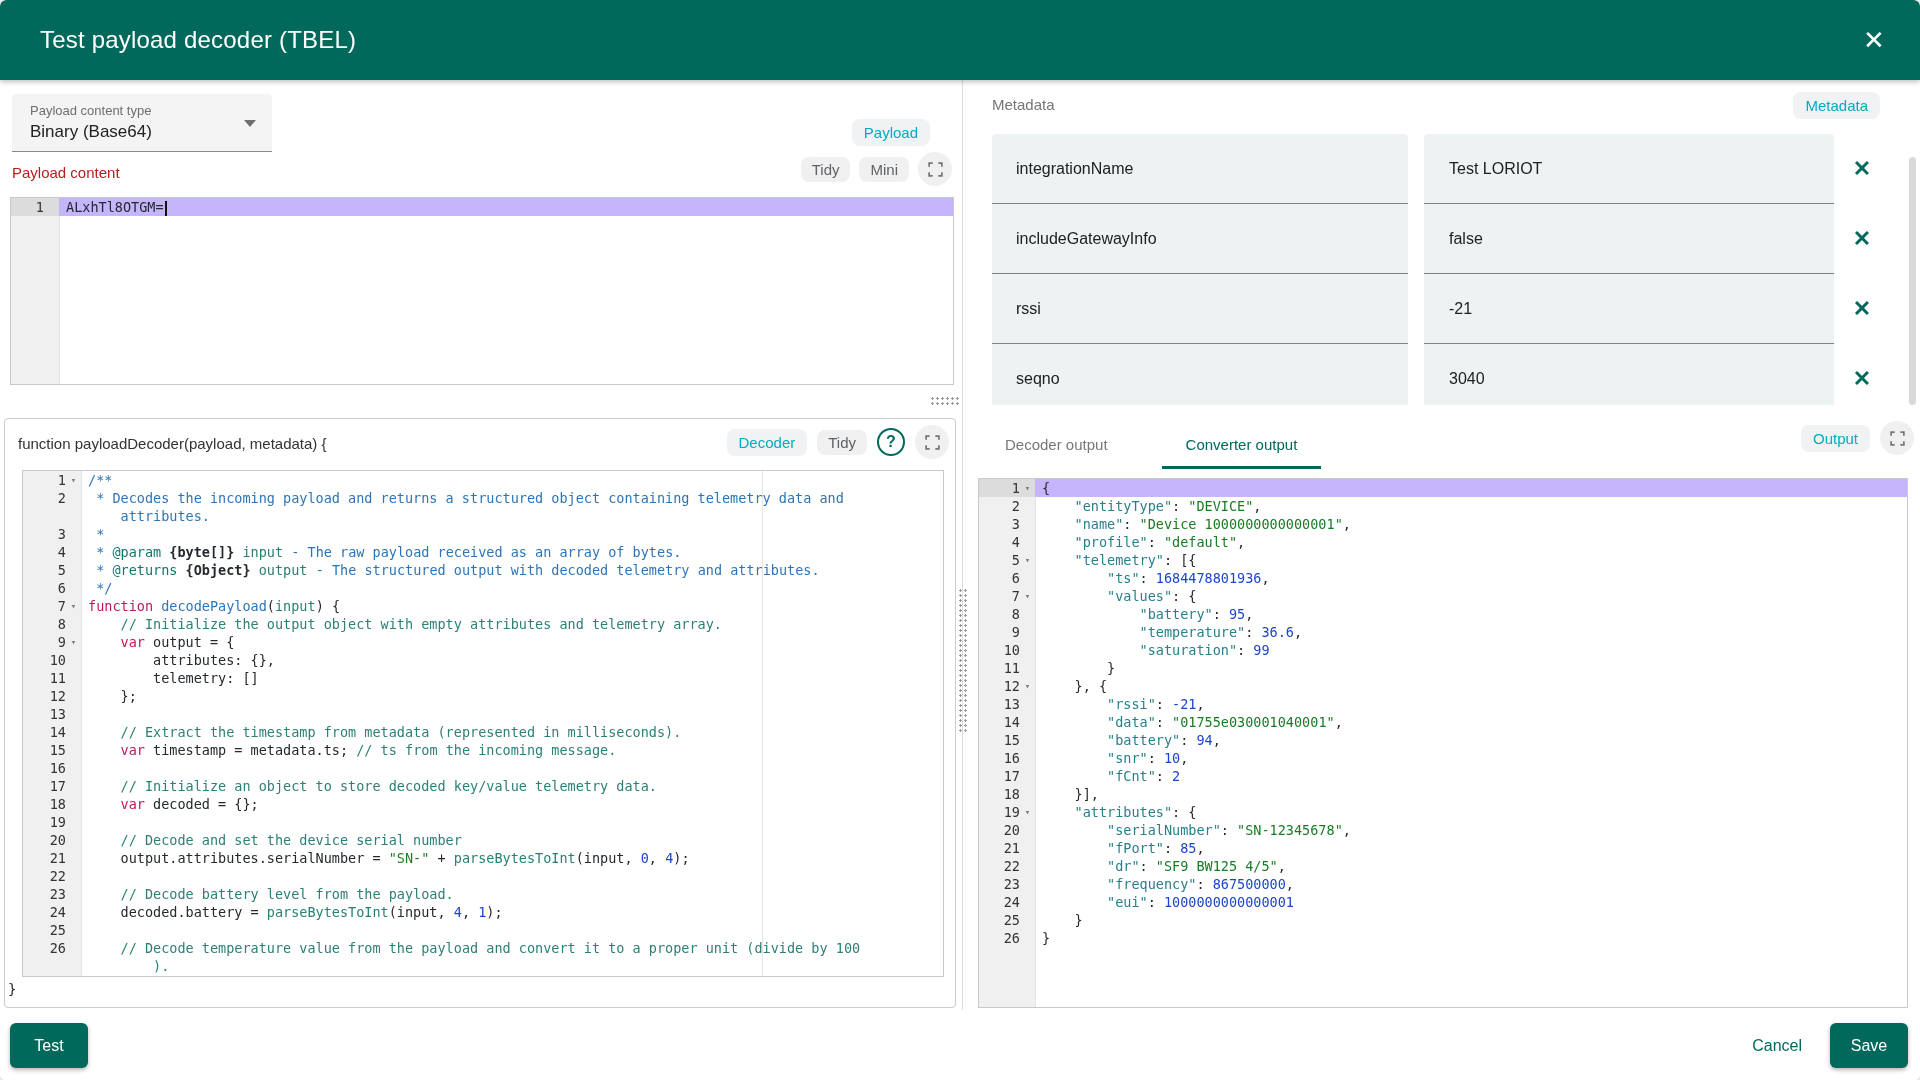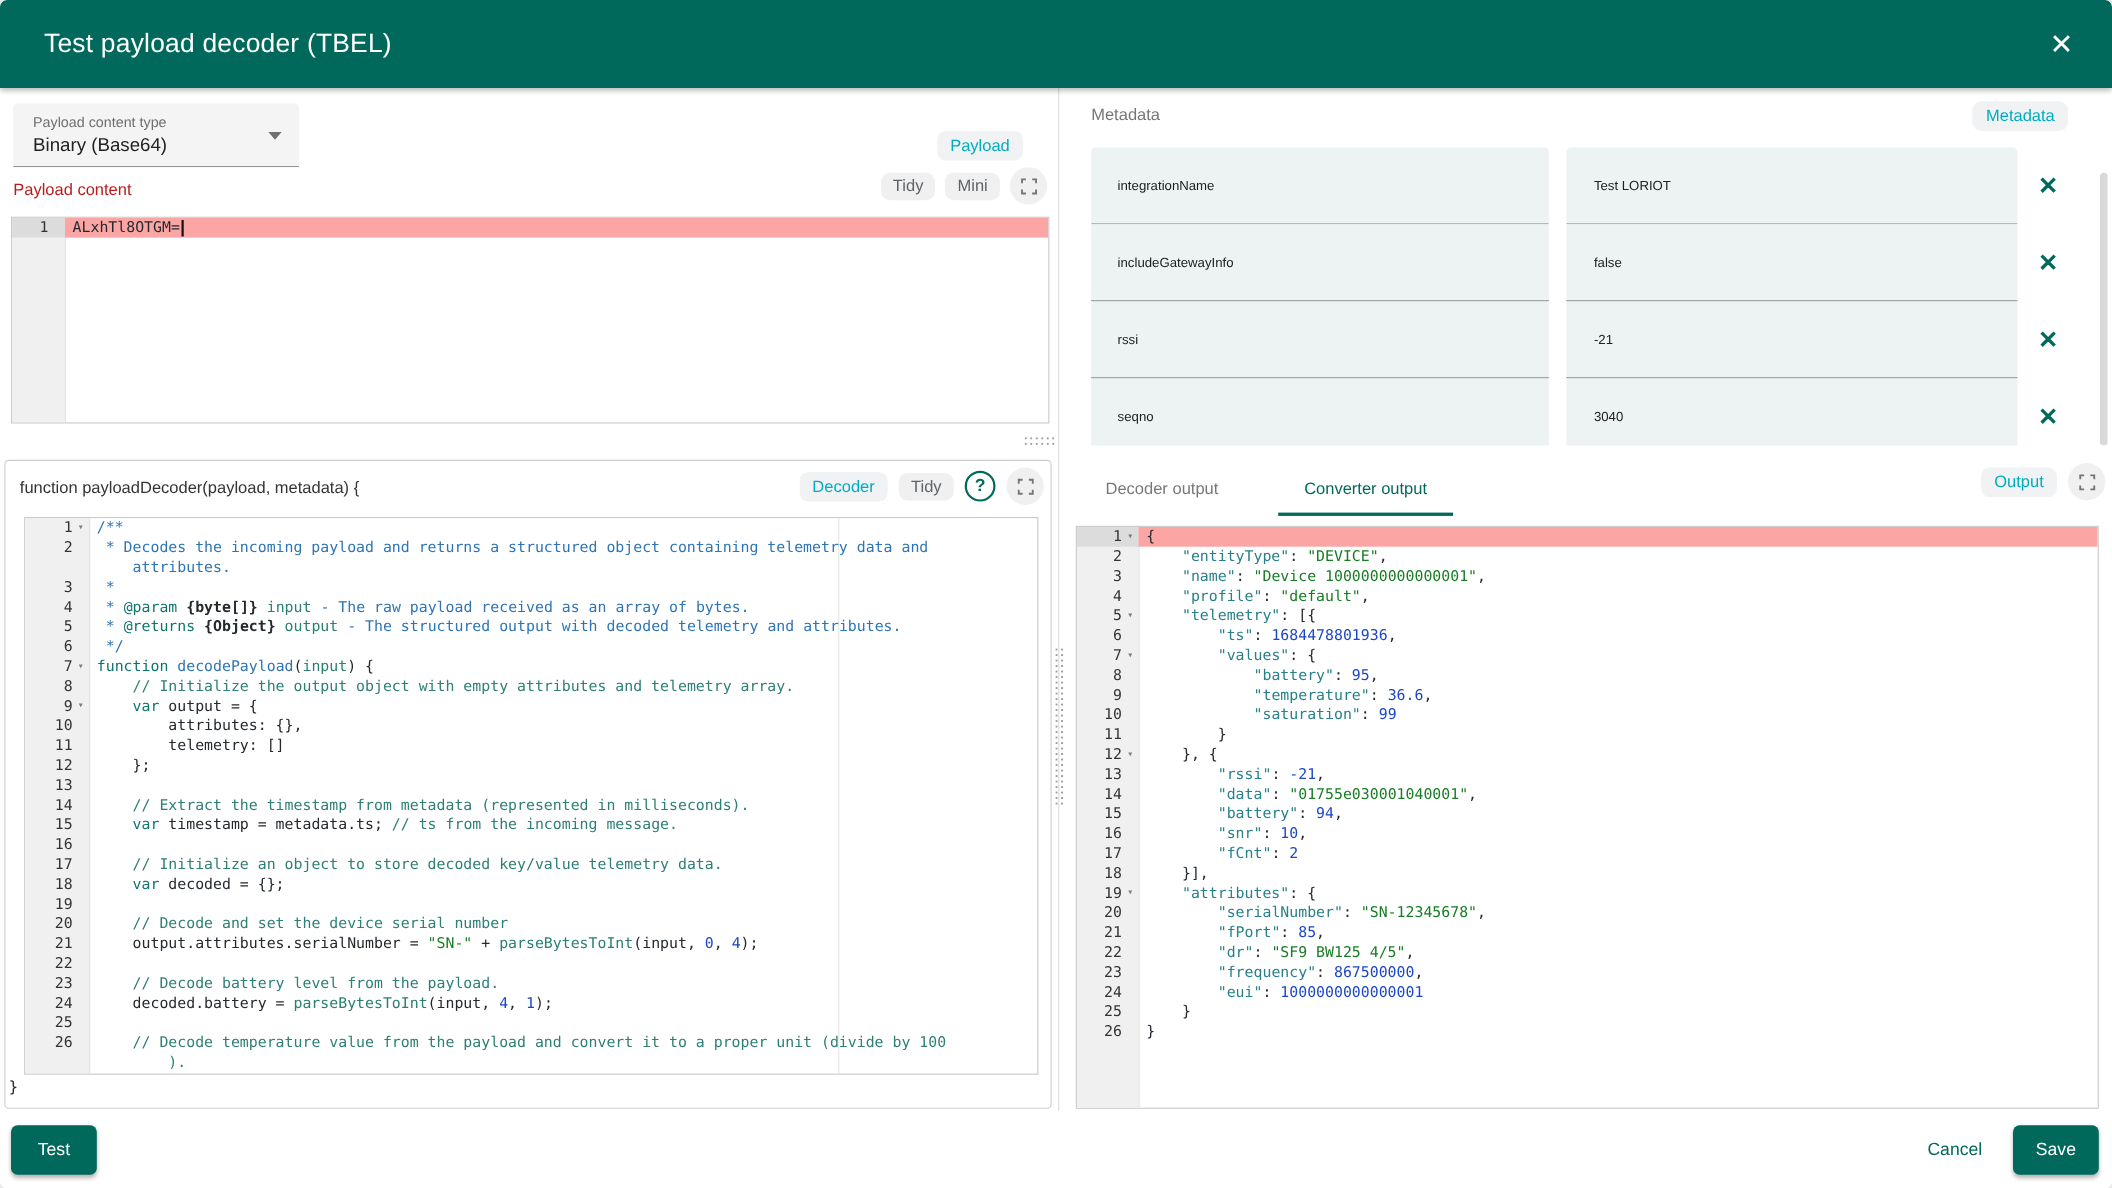--- a/index.html
+++ b/index.html
@@ -52,25 +52,25 @@
   .editor { position:absolute; border:1px solid #C9C9C9; background:#fff; overflow:hidden;
     font-family:"DejaVu Sans Mono", monospace; font-size:13.5px; line-height:18px; }
   .editor::before { content:''; position:absolute; left:0; top:0; bottom:0; width:var(--gw); background:#F0F0F0;
     border-right:1px solid #E4E4E4; }
   .ed-row { position:relative; display:flex; min-height:18px; }
   .ed-gutter { width:var(--gw); flex:none; display:flex; justify-content:flex-end; align-items:center;
     color:#333; z-index:1; }
   .ln { text-align:right; }
   .fold { width:15px; font-size:9px; color:#7D7D7D; text-align:center; }
   .ed-code { white-space:pre; padding-left:7px; flex:1; color:#24292E; z-index:1; }
-  .ed-row.active .ed-code { background:#fca5a5; }
+  .ed-row.active .ed-code { background:#c4b5fd; }
   .ed-row.active .ed-gutter { background:#DCDCDC; }
   .cursor { display:inline-block; width:2px; height:15px; background:#111; vertical-align:middle; margin-left:1px; }
   .tk-pl  { color:#24292E; }
-  .tk-kw  { color:#0f766e;text-align:center; }
+  .tk-kw  { color:#be185d;text-align:center; }
   .tk-fn  { color:#2E75B6; }
   .tk-fn2 { color:#2A8073; }
   .tk-prm { color:#2A8073; }
   .tk-cmt { color:#2E8077; }
   .tk-doc { color:#2E75B6; }
   .tk-tag { color:#0f766e; }
   .tk-typ { color:#24292E; font-weight:bold; }
   .tk-str { color:#1A7F24; }
   .tk-num { color:#1C46C8; }
   .tk-key { color:#27808A; }
@@ -86,21 +86,21 @@
   .decoder-editor::after { content:''; position:absolute; top:0; bottom:0; left:739px; width:1px; background:#E5E5E5; }
   .closing-brace { position:absolute; left:3px; top:562px; font-family:"DejaVu Sans Mono", monospace;
     font-size:14px; color:#24292E; }
   
   .metadata-section { height:325px; position:relative; overflow:hidden; }
   .md-label { position:absolute; left:29px; top:16px; font-size:15px; color:#757575; }
   .md-badge { position:absolute; right:40px; top:12px; }
   .md-rows { position:absolute; left:29px; top:54px; right:30px; }
   .md-row { display:flex; height:70px; }
   .md-key, .md-val { background:#EDF2F2; border-bottom:1px solid #828282; display:flex; align-items:center;
-    font-size:12px; color:#212121; }
+    font-size:16px; color:#212121; }
   .md-key { width:416px; padding-left:24px; margin-right:16px; }
   .md-val { width:410px; padding-left:25px; }
   .md-row:first-child .md-key, .md-row:first-child .md-val { border-radius:4px 4px 0 0; }
   .md-x { width:56px; display:flex; align-items:center; justify-content:center; border:none; background:transparent;
     color:#00695C; font-size:22px; font-weight:bold; cursor:pointer; }
   .md-scrollbar { position:absolute; right:4px; top:77px; bottom:0; width:7px; background:#D9D9D9; border-radius:4px; }
   
   .output-section { flex:1; position:relative; }
   .tabs { position:absolute; left:18px; top:14px; display:flex; height:50px;gap:30px; }
   .tab { position:relative; padding:0 24px; display:flex; align-items:center; font-size:15px; font-weight:500;

